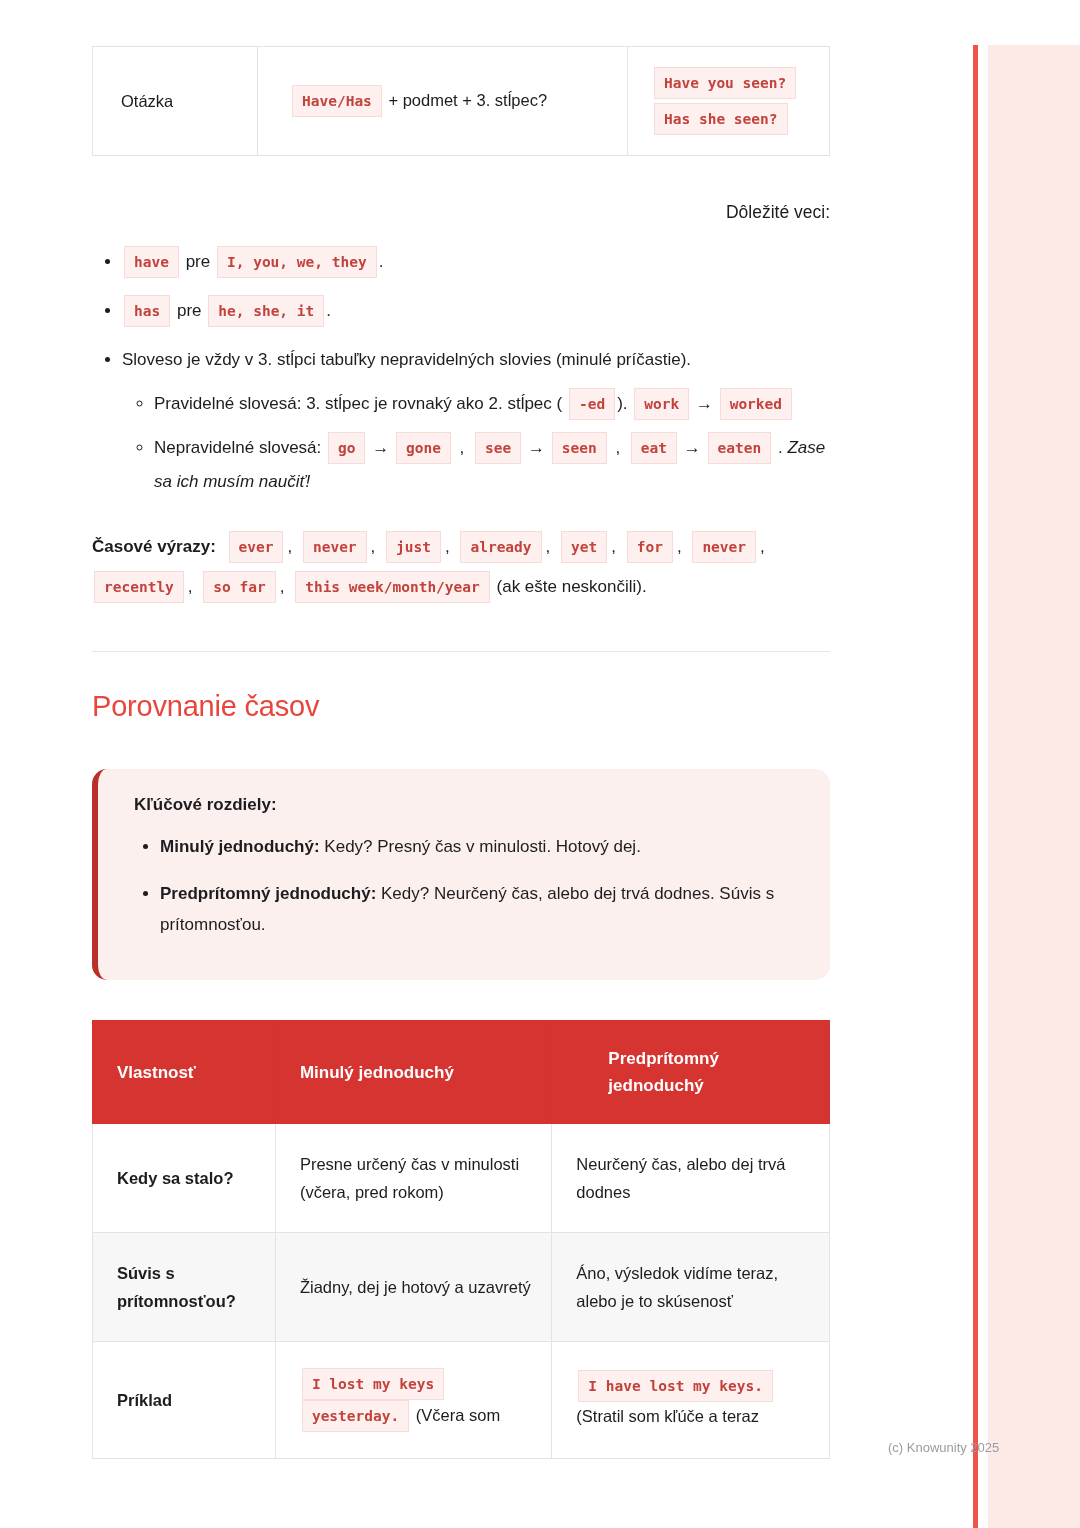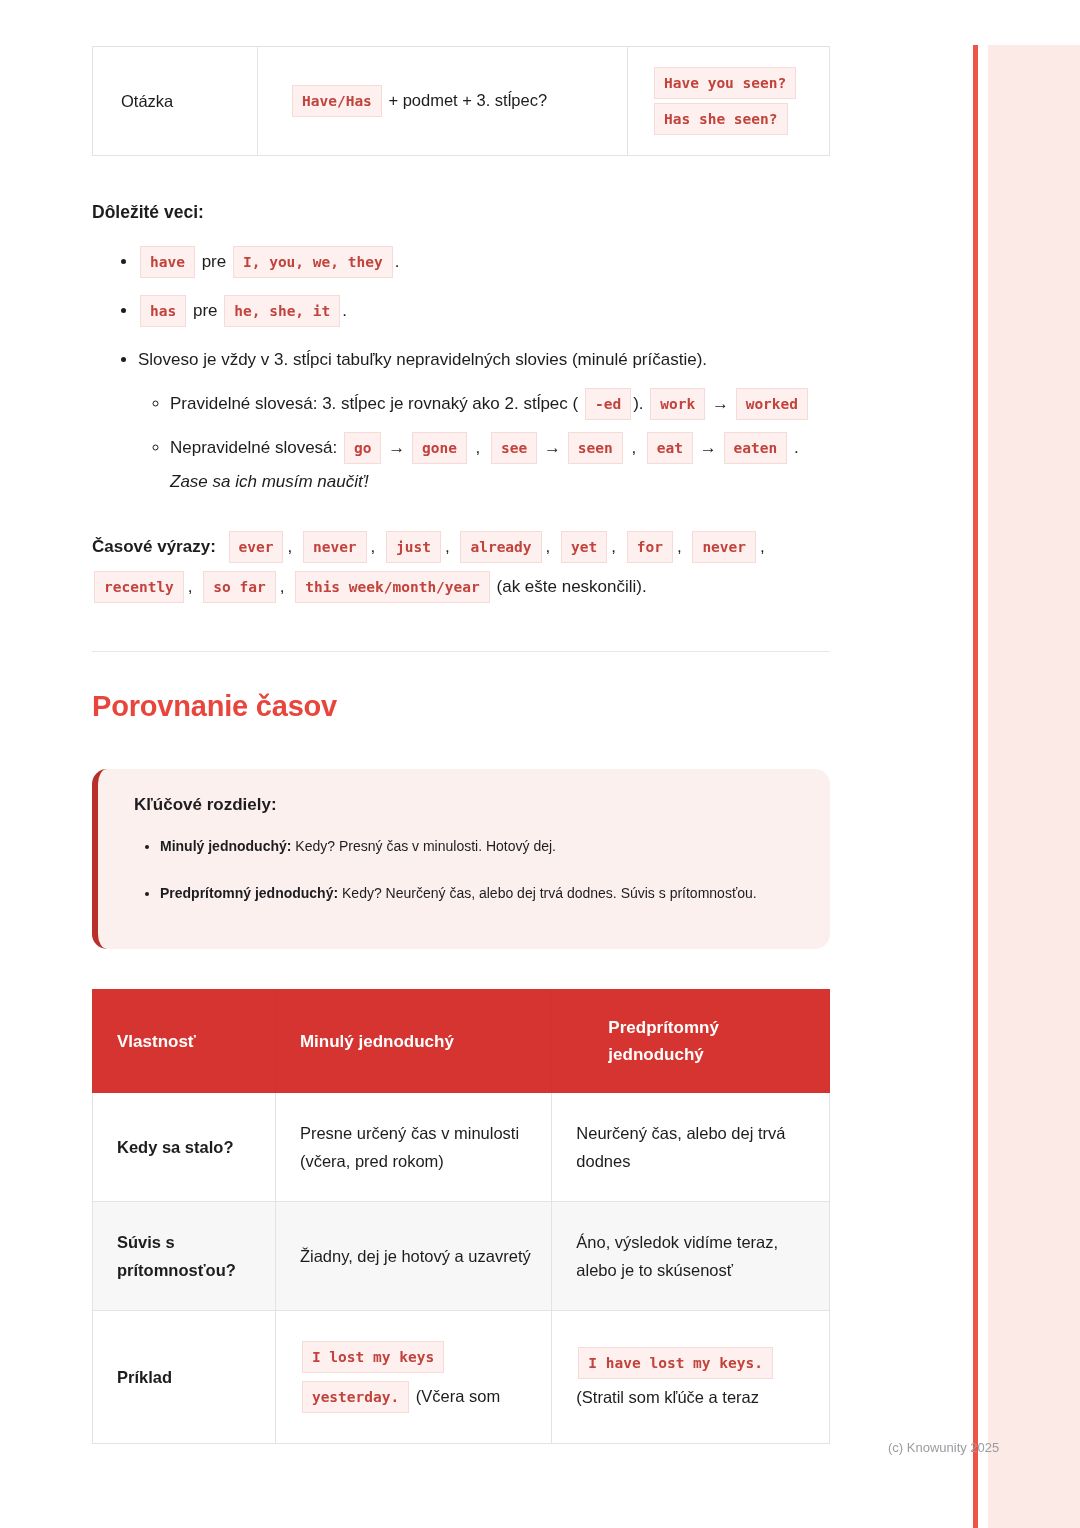--- a/index.html
+++ b/index.html
@@ -32,67 +32,67 @@
     background: var(--chip-bg, #fdf0ee);
     border: 1px solid var(--chip-border, #f5dcd9);
     border-radius: 0;
     padding: 7px 9px;
     margin: 0 2px;
     -webkit-box-decoration-break: clone;
     box-decoration-break: clone;
     white-space: normal;
   }
 
-  .important-heading { font-size: 17.5px; font-weight: bold; margin: 46px 0 22px; }
-
-  ul.important-list { list-style: disc; margin: 16px; padding-left: 30px; }
+  .important-heading { font-size: 17.5px; font-weight: normal; margin: 46px 0 22px; text-align: right; }
+
+  ul.important-list { list-style: disc; margin: 0; padding-left: 30px; }
   ul.important-list > li { margin: 15px 0; font-size: 17px; line-height: 34px; }
   ul.nested { list-style: circle; margin: 10px 0 0; padding-left: 32px; }
   ul.nested > li { margin: 10px 0; }
   .note-italic { font-style: italic; }
 
   .time-expr { font-size: 17px; line-height: 40px; margin: 28px 0 0; }
   .time-expr .label { font-weight: bold; margin-right: 6px; }
   .sep { margin: 0 4px 0 2px; }
 
   hr.divider { border: none; border-top: 1px solid #e7e7ea; margin: 44px 0 0; }
 
   .red-heading {
-    font-size: 29px; font-weight: bold; margin: 38px 0 0;
+    font-size: 29px; font-weight: normal; margin: 38px 0 0;
     color: var(--heading-red, #e8453c); letter-spacing: -0.2px;
   }
 
   .callout {
     margin-top: 46px;
     background: var(--callout-bg, #fcf0ef);
     border-left: 6px solid var(--callout-border, #b9302a);
     border-radius: 15px;
     padding: 26px 30px 24px 36px;
   }
   .callout-title { font-size: 17px; font-weight: bold; margin: 0 0 12px; }
   .callout ul { list-style: disc; margin: 0; padding-left: 26px; }
-  .callout li { margin: 16px 0; font-size: 14px; line-height: 31px; }
+  .callout li { margin: 16px 0; font-size: 17px; line-height: 31px; }
 
   
   .cmp-table { width: 100%; border-collapse: collapse; margin-top: 40px; }
   .cmp-table th {
     background: var(--accent-red, #d63430); color: #ffffff;
     font-size: 17px; font-weight: bold; text-align: left;
     padding: 24px 20px 24px 24px; line-height: 27px;
     border: 1px solid #cf3530; vertical-align: middle;
   }
   .th-narrow { display: inline-block; max-width: 180px; margin-left: 32px; }
   .cmp-table td {
     border: 1px solid var(--table-border, #e3e3e6);
     padding: 26px 20px 26px 24px; font-size: 16.5px; line-height: 28px;
     vertical-align: middle; background: #ffffff;
   }
   .cmp-table td.lbl { font-weight: bold; }
   .cmp-table tr.alt td { background: var(--row-alt-bg, #f7f7f8); }
-  .cmp-table td .chip { line-height: 40px; }
+  .cmp-table td .chip { line-height: 32px; }
 
   
   .right-line {
     position: absolute; left: 973px; top: 45px; width: 5px; height: 1483px;
     background: var(--side-line, #ee5448);
   }
   .right-panel {
     position: absolute; left: 988px; top: 45px; width: 92px; height: 1483px;
     background: var(--side-panel, #fceae6);
   }

